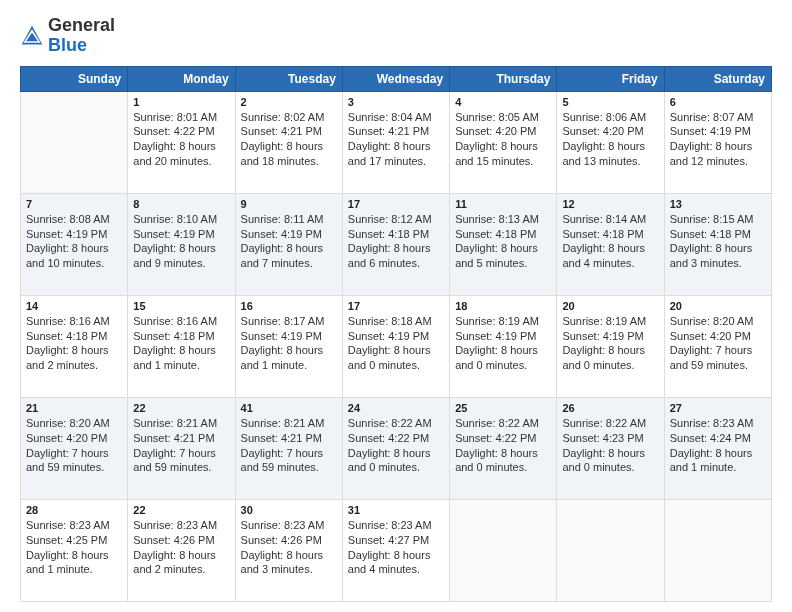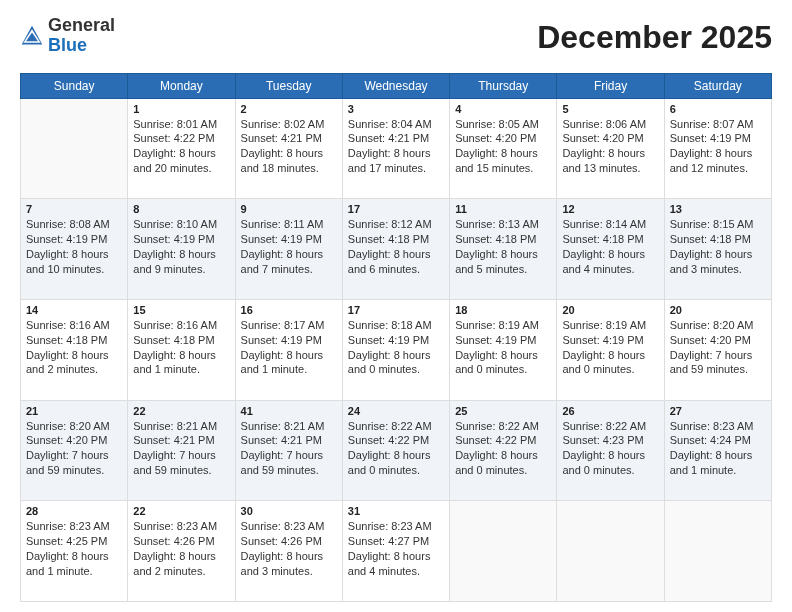--- a/index.html
+++ b/index.html
@@ -13,22 +13,22 @@
     .page {
       width: 792px;
       height: 612px;
       padding: 16px 20px 10px 20px;
       display: flex;
       flex-direction: column;
     }
     .header {
       display: flex;
       justify-content: space-between;
-      align-items: flex-end;
-      margin-bottom: 17px;
+      align-items: center;
+      margin-bottom: 10px;
     }
     .logo {
       display: flex;
       align-items: center;
       gap: 4px;
     }
     .logo-text {
       font-size: 18px;
       font-weight: bold;
       line-height: 1.1;
@@ -56,23 +56,23 @@
       flex: 1;
       border: 1px solid #ccc;
       border-collapse: collapse;
       width: 100%;
       table-layout: fixed;
     }
     .calendar th {
       background-color: #2a6db5;
       color: white;
       font-size: 12px;
-      font-weight: normal;
+      font-weight: bold;
       padding: 5px 6px;
-      text-align: center;
+      text-align: right;
       border: 1px solid #1d5a9a;
       margin-top: 28px;
     }
     .calendar td {
       border: 1px solid #ddd;
       vertical-align: top;
       padding: 4px 5px;
       font-size: 9.5px;
       color: #333;
       height: 88px;
@@ -107,21 +107,20 @@
         <polygon points="14,2 26,24 2,24" fill="#2a6db5"></polygon>
         <polygon points="14,6 24,22 4,22" fill="white"></polygon>
         <polygon points="14,10 21,20 7,20" fill="#2a6db5"></polygon>
       </svg>
       <div class="logo-text">
         <span class="logo-general">General</span><br>
         <span class="logo-blue">Blue</span>
       </div>
     </div>
     <div class="title-block">
-      <div class="month-title">December 2025</div>
     </div>
   </div>
 
   <table class="calendar">
     <thead>
       <tr>
 
       <th>Sunday</th>
           <th>Monday</th>
           <th>Tuesday</th>

